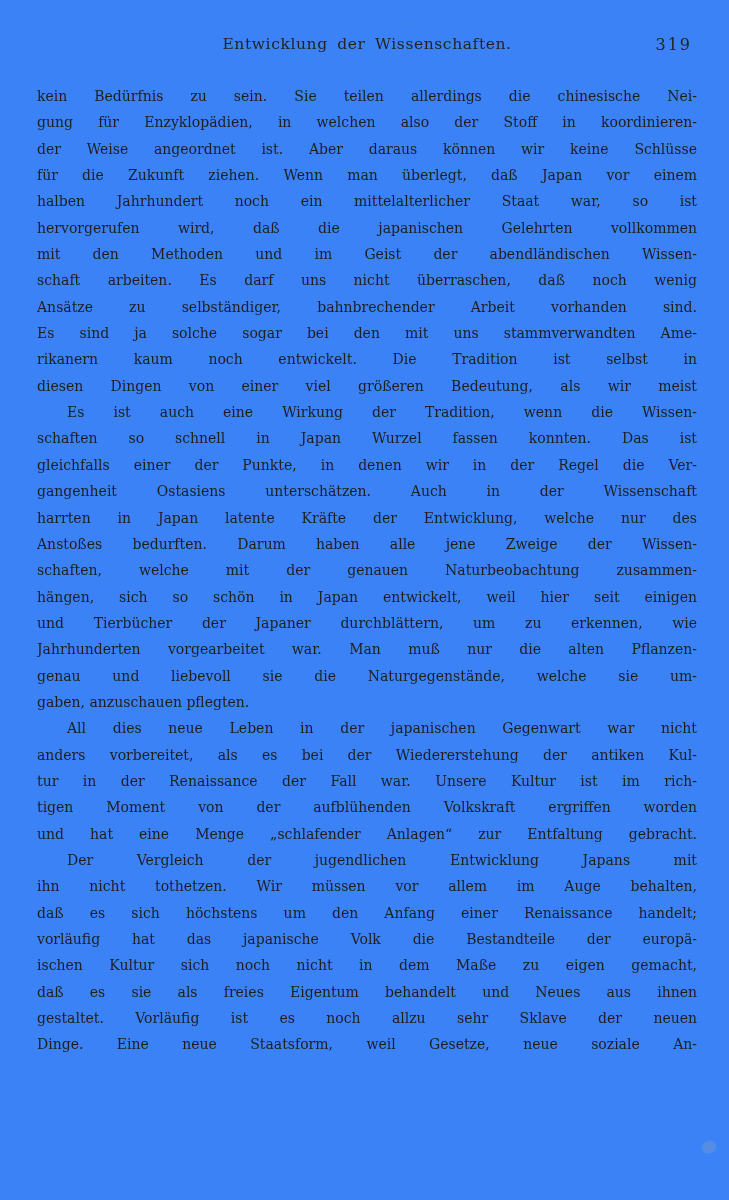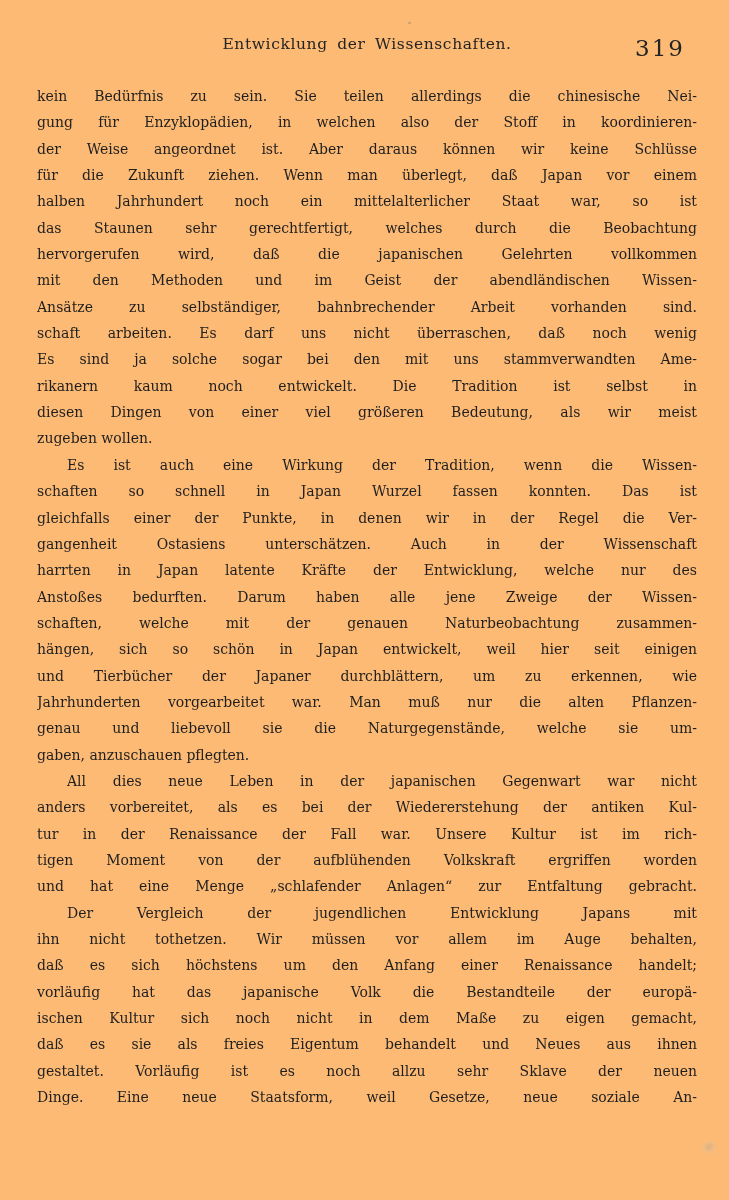--- a/index.html
+++ b/index.html
@@ -28,23 +28,23 @@
     text-align: center;
   }
   .running-title {
     font-size: 15.5px;
     letter-spacing: 0.6px;
     word-spacing: 4px;
     color: #242424;
   }
   .pagenum {
     position: absolute;
-    right: 12px;
+    right: 5px;
     top: 1px;
-    font-size: 23px;
+    font-size: 16px;
     letter-spacing: 2px;
     color: #242424;
   }
   
   .bodytext {
     position: absolute;
     top: 83px;
     left: 37px;
     width: 660px;
   }
@@ -87,41 +87,39 @@
     top: 22px;
     width: 3px;
     height: 2px;
     border-radius: 50%;
     background: rgba(120,120,115,0.45);
   }
 </style>
 </head>
 <body style="background: rgb(252, 252, 251);">
 
-<div class="page" style="background: #fdba74; color: rgb(31, 31, 31);">
+<div class="page" style="background: #3b82f6; color: rgb(31, 31, 31);">
   <div class="header">
     <span class="running-title">Entwicklung der Wissenschaften.</span>
     <span class="pagenum">319</span>
   </div>
 
   <div class="bodytext" id="body-lines">
       <div class="line">kein Bedürfnis zu sein.  Sie teilen allerdings die chinesische Nei-</div>
       <div class="line">gung für Enzyklopädien, in welchen also der Stoff in koordinieren-</div>
       <div class="line">der Weise angeordnet ist.  Aber daraus können wir keine Schlüsse</div>
       <div class="line">für die Zukunft ziehen.  Wenn man überlegt, daß Japan vor einem</div>
       <div class="line">halben Jahrhundert noch ein mittelalterlicher Staat war, so ist</div>
-      <div class="line">das Staunen sehr gerechtfertigt, welches durch die Beobachtung</div>
       <div class="line">hervorgerufen wird, daß die japanischen Gelehrten vollkommen</div>
       <div class="line">mit den Methoden und im Geist der abendländischen Wissen-</div>
+      <div class="line">schaft arbeiten.  Es darf uns nicht überraschen, daß noch wenig</div>
       <div class="line">Ansätze zu selbständiger, bahnbrechender Arbeit vorhanden sind.</div>
-      <div class="line">schaft arbeiten.  Es darf uns nicht überraschen, daß noch wenig</div>
       <div class="line">Es sind ja solche sogar bei den mit uns stammverwandten Ame-</div>
       <div class="line">rikanern kaum noch entwickelt.  Die Tradition ist selbst in</div>
       <div class="line">diesen Dingen von einer viel größeren Bedeutung, als wir meist</div>
-      <div class="line left">zugeben wollen.</div>
       <div class="line indent">Es ist auch eine Wirkung der Tradition, wenn die Wissen-</div>
       <div class="line">schaften so schnell in Japan Wurzel fassen konnten.  Das ist</div>
       <div class="line">gleichfalls einer der Punkte, in denen wir in der Regel die Ver-</div>
       <div class="line">gangenheit Ostasiens unterschätzen.  Auch in der Wissenschaft</div>
       <div class="line">harrten in Japan latente Kräfte der Entwicklung, welche nur des</div>
       <div class="line">Anstoßes bedurften.  Darum haben alle jene Zweige der Wissen-</div>
       <div class="line">schaften, welche mit der genauen Naturbeobachtung zusammen-</div>
       <div class="line">hängen, sich so schön in Japan entwickelt, weil hier seit einigen</div>
       <div class="line">und Tierbücher der Japaner durchblättern, um zu erkennen, wie</div>
       <div class="line">Jahrhunderten vorgearbeitet war.  Man muß nur die alten Pflanzen-</div>

